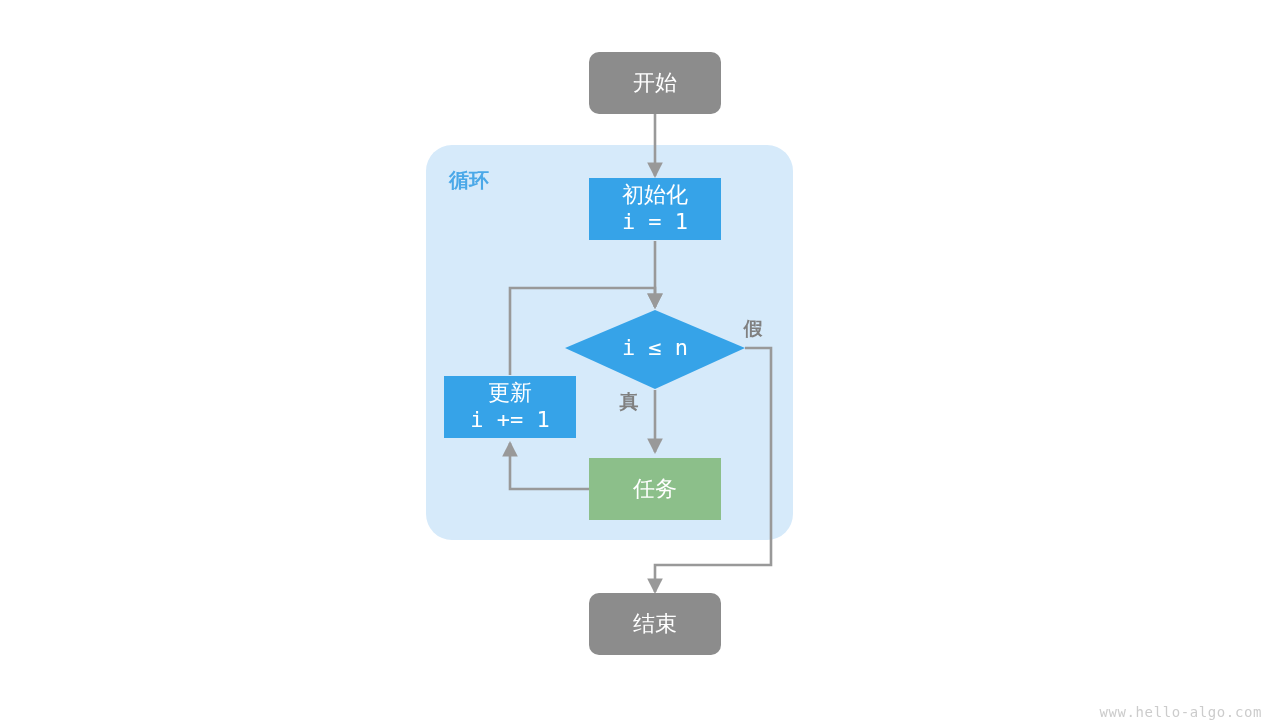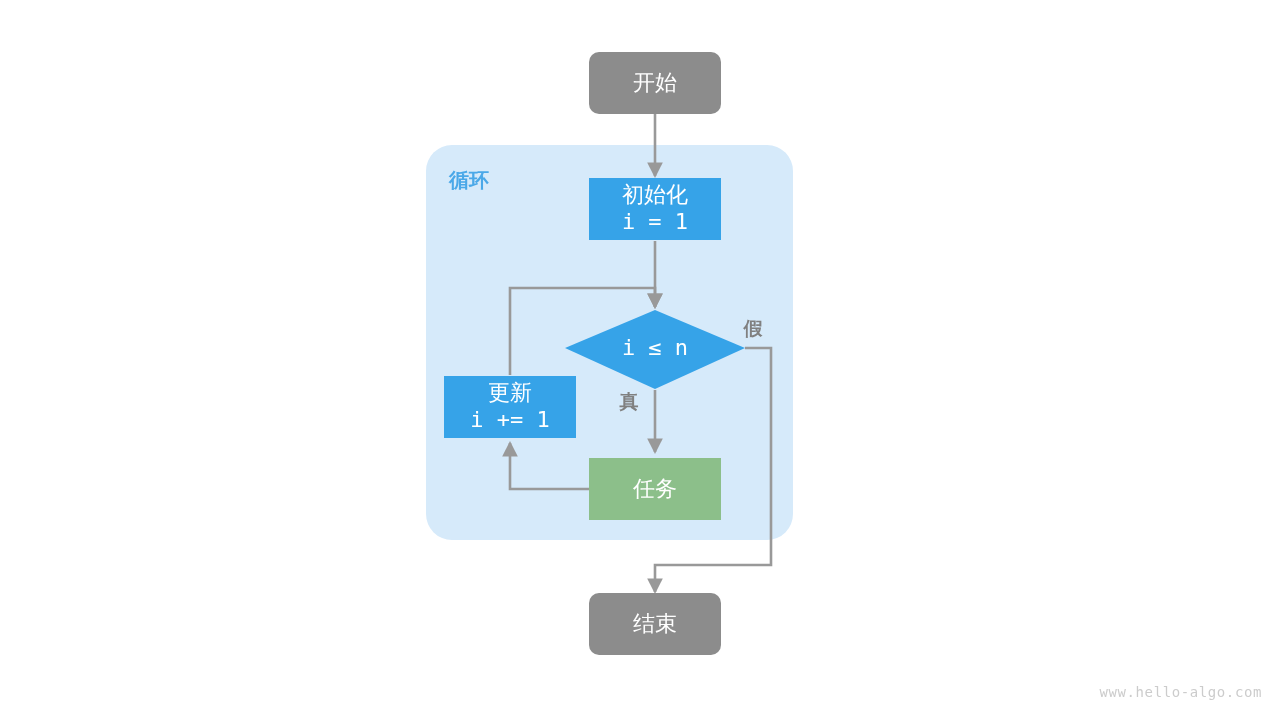--- a/index.html
+++ b/index.html
@@ -53,21 +53,21 @@
     font-family: "Liberation Sans", sans-serif;
     fill: #4aa8e8;
     font-size: 20px;
     font-weight: bold;
     text-anchor: start;
     dominant-baseline: middle;
   }
   .watermark {
     position: absolute;
     right: 18px;
-    bottom: 20px;
+    bottom: 0;
     font-family: "DejaVu Sans Mono", "Liberation Mono", monospace;
     font-size: 14px;
     color: #cccccc;
     letter-spacing: 0.6px;
     white-space: nowrap;
   }
   .edge-line {
     stroke: #999999;
     stroke-width: 2.6;
     fill: none;

